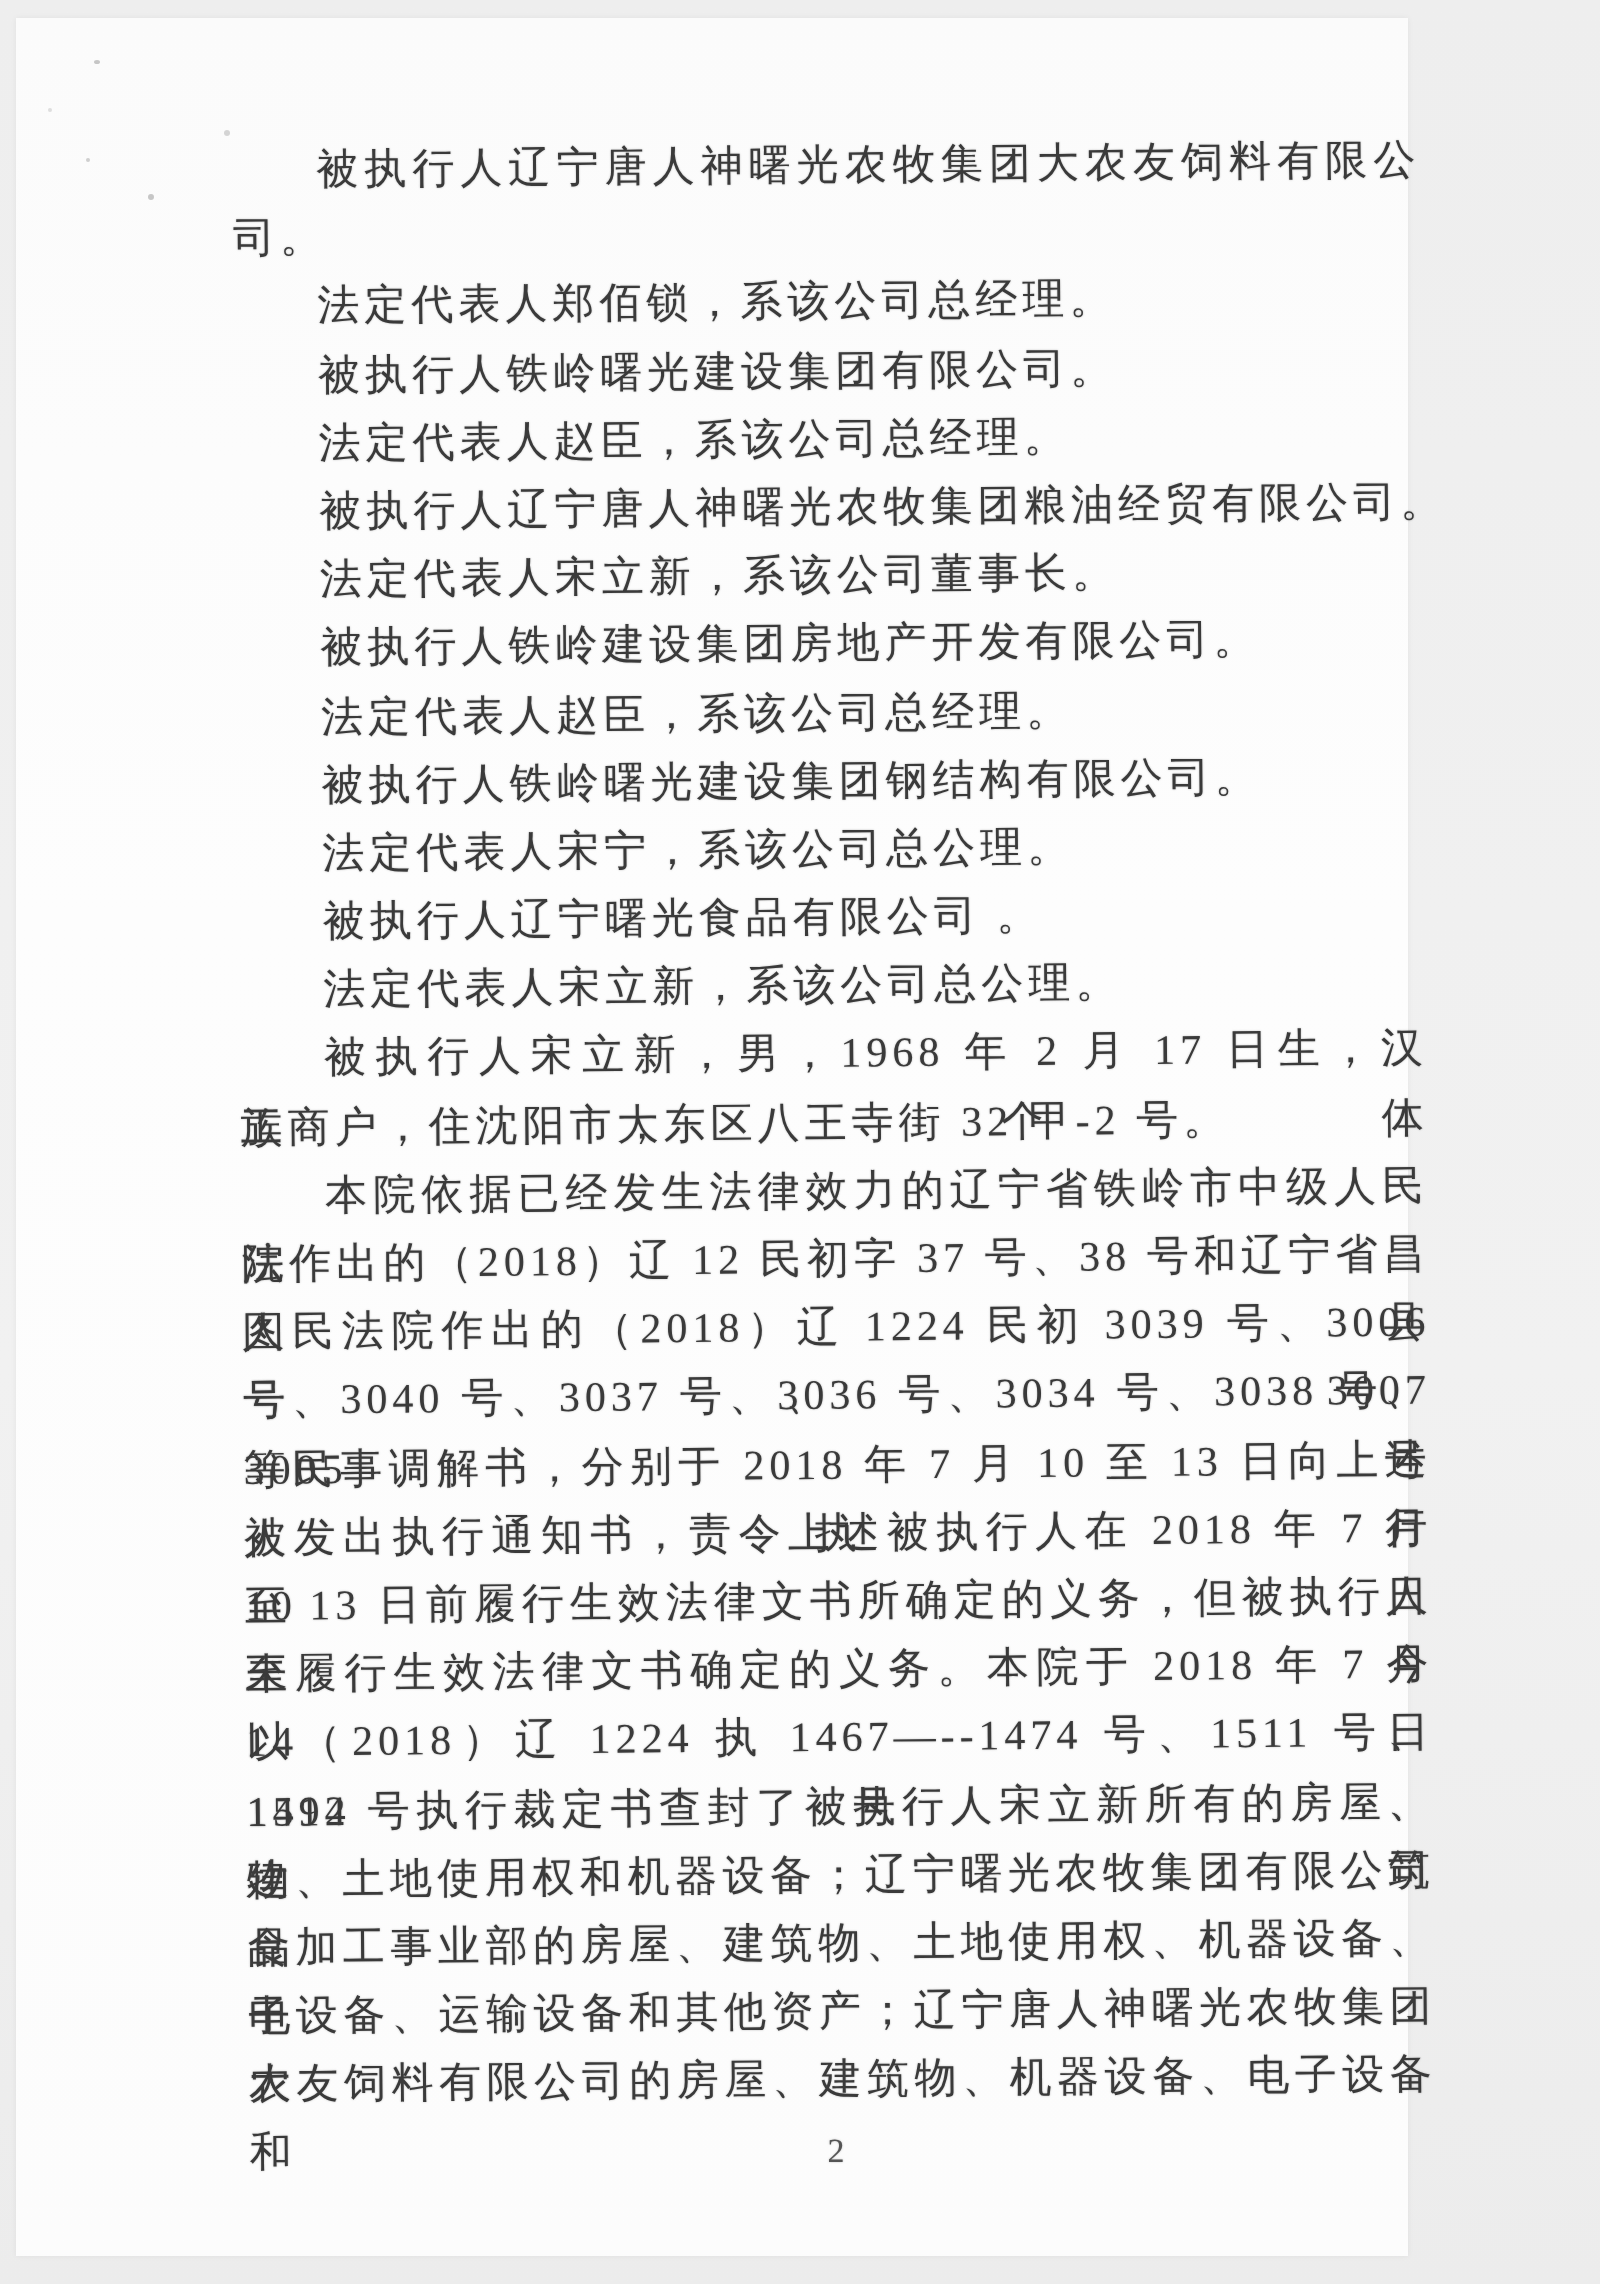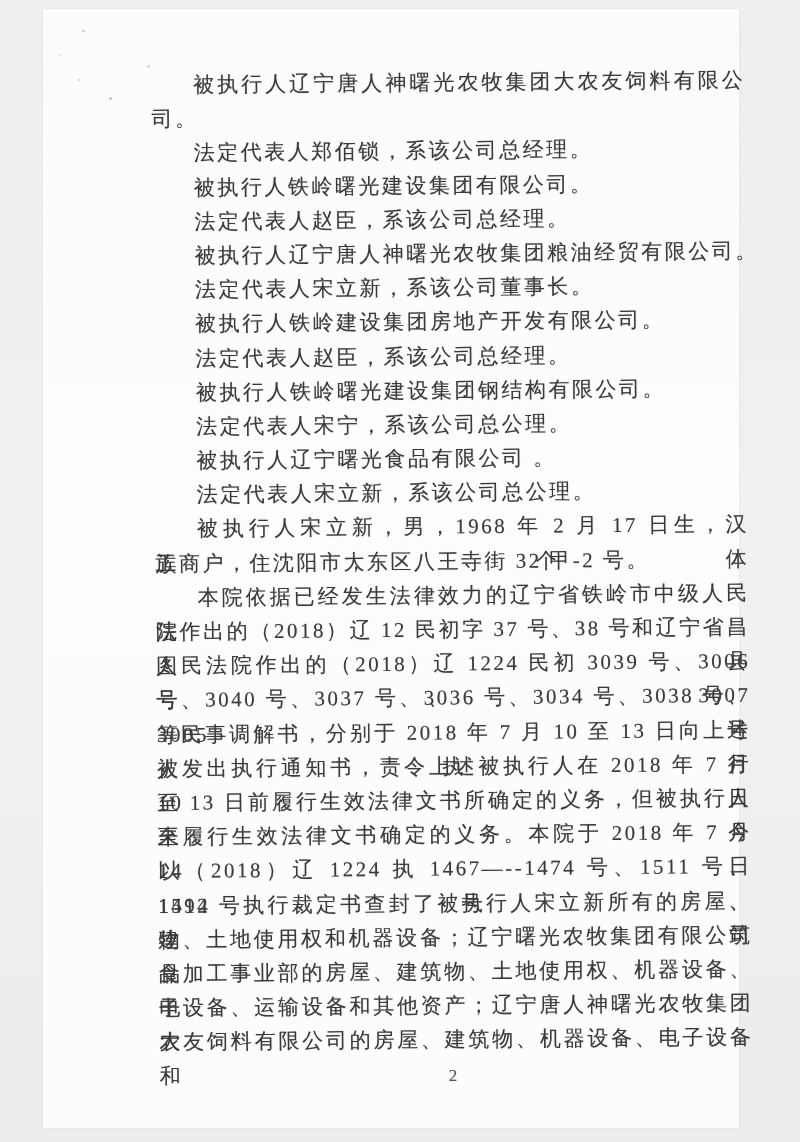--- a/index.html
+++ b/index.html
@@ -18,21 +18,20 @@
     background: linear-gradient(180deg, #eeeeee 0%, #f1f1f1 60%, #ececec 100%);
   }
   .page {
     position: absolute;
     left: 8px;
     top: 9px;
     width: 696px;
     height: 1119px;
     background: linear-gradient(180deg, #fbfbfb 0%, #fdfdfd 40%, #fcfcfc 100%);
     box-shadow: 0 0 3px rgba(0,0,0,0.06);
-    margin-left: 35px;
   }
   .doc-body {
     position: absolute;
     left: 108px;
     top: 59px;
     width: 594px;
     transform: rotate(-0.5deg);
     transform-origin: 0 0;
     color: #3a3a3a;
     text-shadow: 0 0 1px rgba(90,90,90,0.45);

